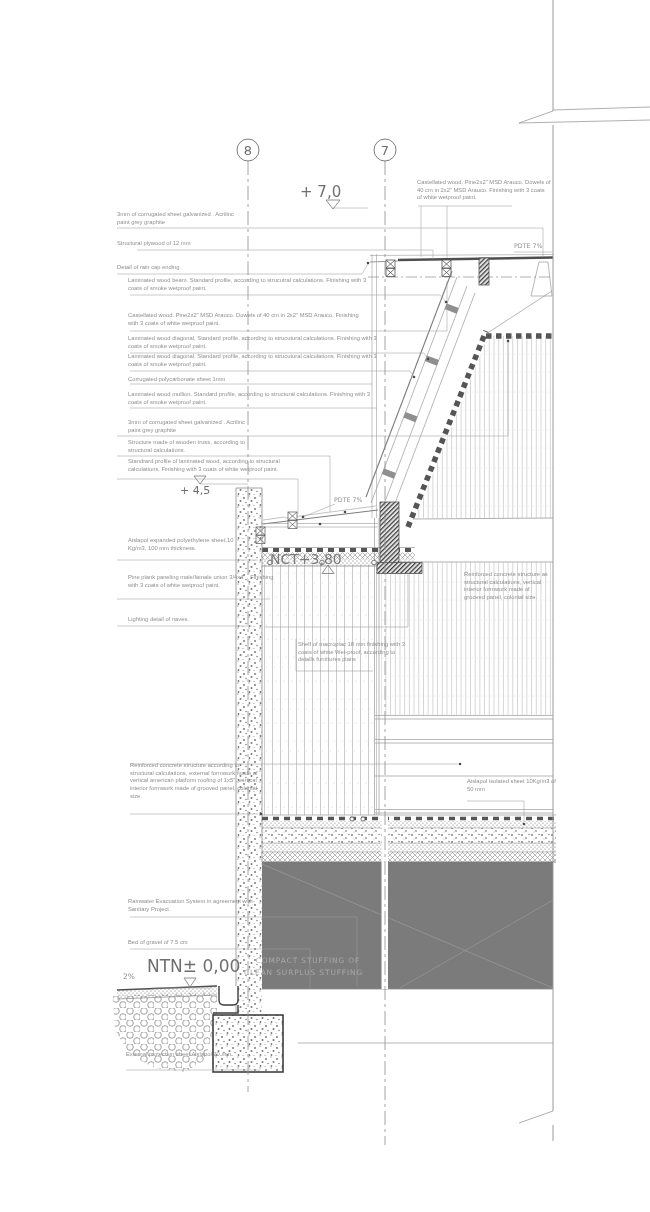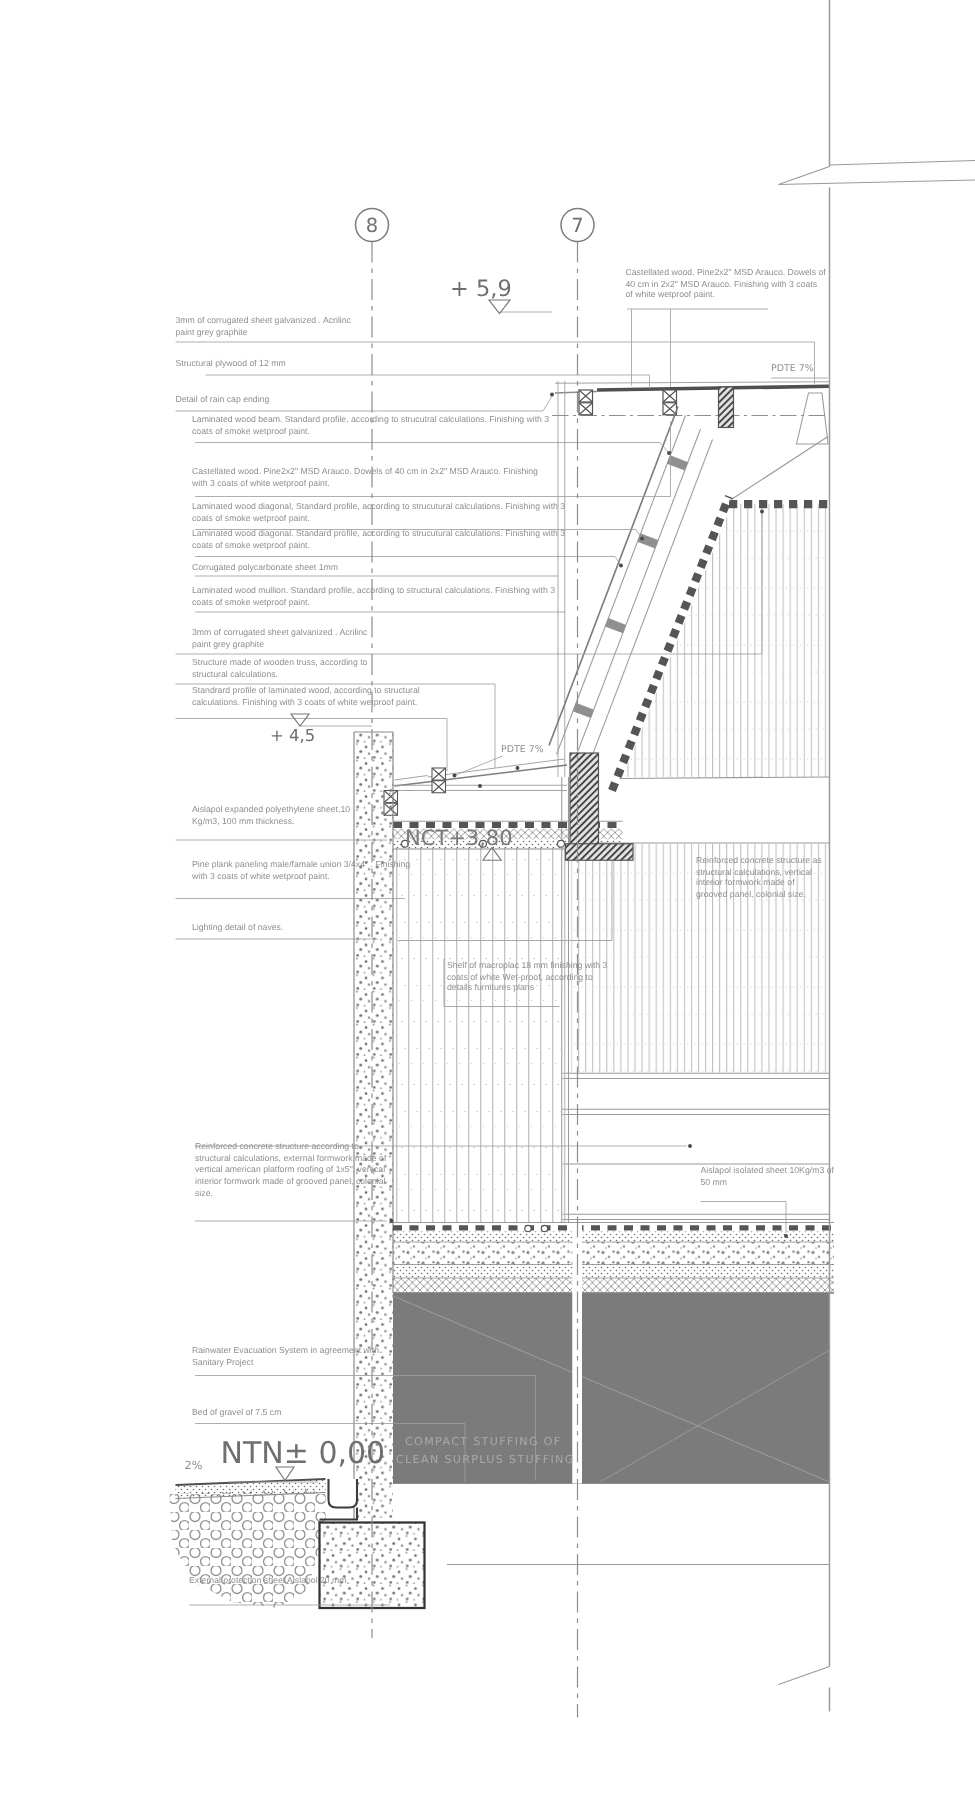--- a/index.html
+++ b/index.html
@@ -3,21 +3,21 @@
 <meta charset="utf-8">
 <style>
   html,body{margin:0;padding:0;background:#fff;}
   .sheet{position:relative;width:650px;height:1212px;background:#fff;overflow:hidden;
          font-family:"Liberation Sans",sans-serif;}
   .sheet svg{position:absolute;left:0;top:0;}
   .lbl{position:absolute;font-size:5.8px;line-height:1.32;color:#8f8f8f;
        font-family:"Liberation Sans",sans-serif;}
   .lvl{position:absolute;color:#6f6f6f;font-family:"DejaVu Sans",sans-serif;white-space:nowrap;}
   .fillcap{position:absolute;color:#a9a9a9;font-size:7.4px;letter-spacing:.9px;
-           width:116px;font-family:"DejaVu Sans",sans-serif;white-space:nowrap;margin-left:20px;}
+           text-align:center;width:116px;font-family:"DejaVu Sans",sans-serif;white-space:nowrap;}
 </style>
 </head>
 <body>
 
 <div class="sheet">
 
 <svg width="650" height="1212" viewBox="0 0 650 1212">
 <defs>
   <pattern id="pStip" width="11" height="11" patternUnits="userSpaceOnUse">
     <circle cx="2" cy="3" r="0.9" fill="#6f6f6f"></circle>
@@ -285,24 +285,24 @@
 <div class="lbl" style="left:130px;top:762px;width:130px">Reinforced concrete structure according to structural calculations, external formwork made of vertical american platform roofing of 1x5", vertical interior formwork made of grooved panel, colonial size.</div>
 <div class="lbl" style="left:128px;top:898px;width:142px">Rainwater Evacuation System in agreement with Sanitary Project</div>
 <div class="lbl" style="left:128px;top:939px;width:115px">Bed of gravel of 7.5 cm</div>
 <div class="lbl" style="left:126px;top:1051px;width:112px">External protection sheet Aislapol 20 mm</div>
 
 <div class="lbl" style="left:417px;top:179px;width:134px">Castellated wood. Pine2x2" MSD Arauco. Dowels of 40 cm in 2x2" MSD Arauco. Finishing with 3 coats of white wetproof paint.</div>
 <div class="lbl" style="left:464px;top:571px;width:84px">Reinforced concrete structure as structural calculations, vertical interior formwork made of grooved panel, colonial size.</div>
 <div class="lbl" style="left:298px;top:641px;width:110px">Shelf of macroplac 18 mm finishing with 3 coats of white Wet-proof, according to details furnitures plans</div>
 <div class="lbl" style="left:467px;top:778px;width:92px">Aislapol isolated sheet 10Kg/m3 of 50 mm</div>
 
-<div class="lvl" style="left:300px;top:183px;font-size:15px">+ 5,9</div>
+<div class="lvl" style="left:300px;top:183px;font-size:15px">+ 7,0</div>
 <div class="lvl" style="left:180px;top:484px;font-size:11px">+ 4,5</div>
 <div class="lvl" style="left:270px;top:551px;font-size:14px;color:#7a7a7a">NCT+3,80</div>
-<div class="lvl" style="left:147px;top:956px;font-size:20px">NTN± 0,00</div>
+<div class="lvl" style="left:147px;top:956px;font-size:17px">NTN± 0,00</div>
 <div class="lvl" style="left:123px;top:972px;font-size:7.5px;color:#8f8f8f">2%</div>
 <div class="lvl" style="left:514px;top:242px;font-size:6.3px;color:#8f8f8f">PDTE 7%</div>
 <div class="lvl" style="left:334px;top:496px;font-size:6.3px;color:#8f8f8f">PDTE 7%</div>
 
 <div class="fillcap" style="left:250px;top:956px">COMPACT STUFFING OF</div>
 <div class="fillcap" style="left:244px;top:968px">CLEAN SURPLUS STUFFING</div>
 
 </div>
 
 </body></html>

